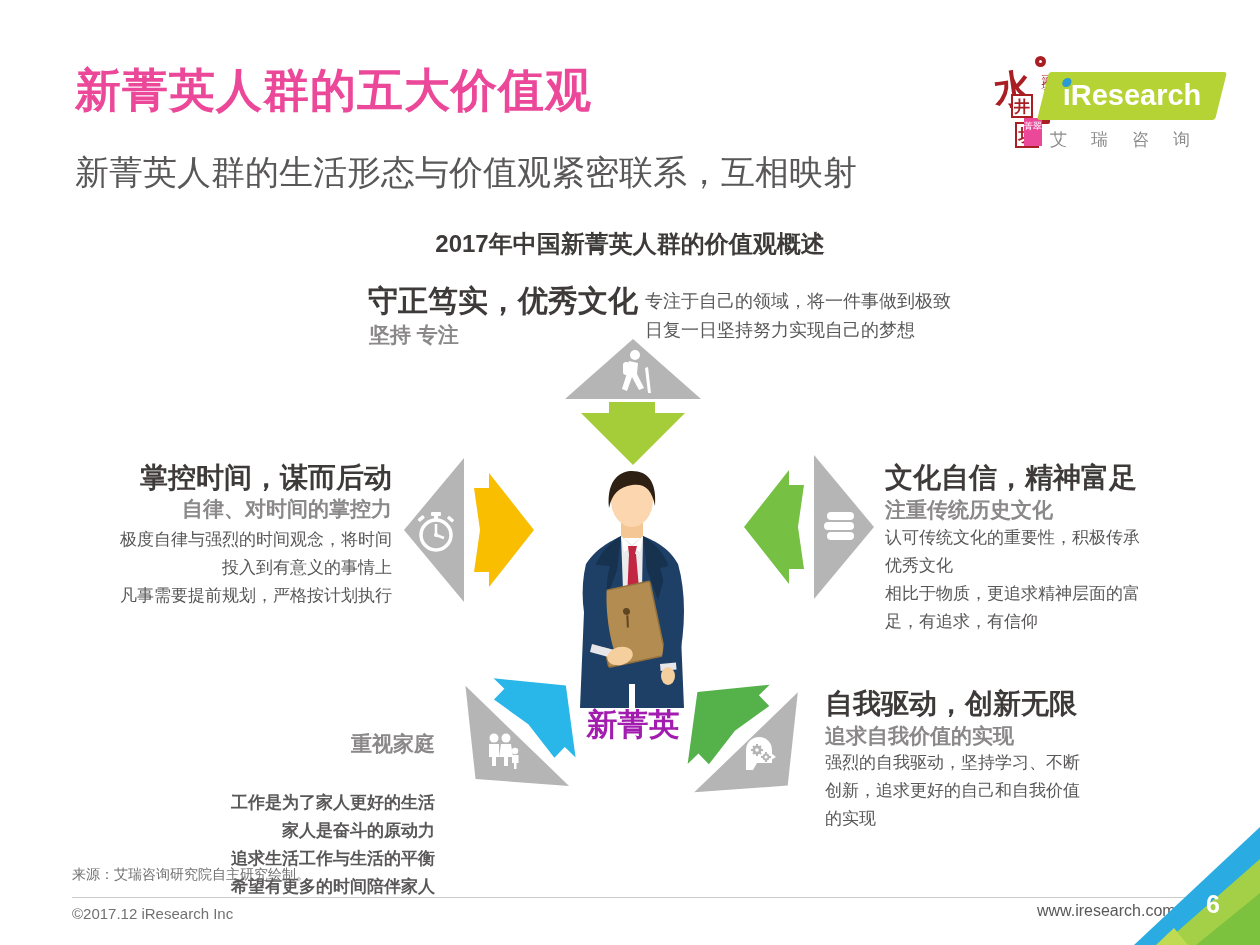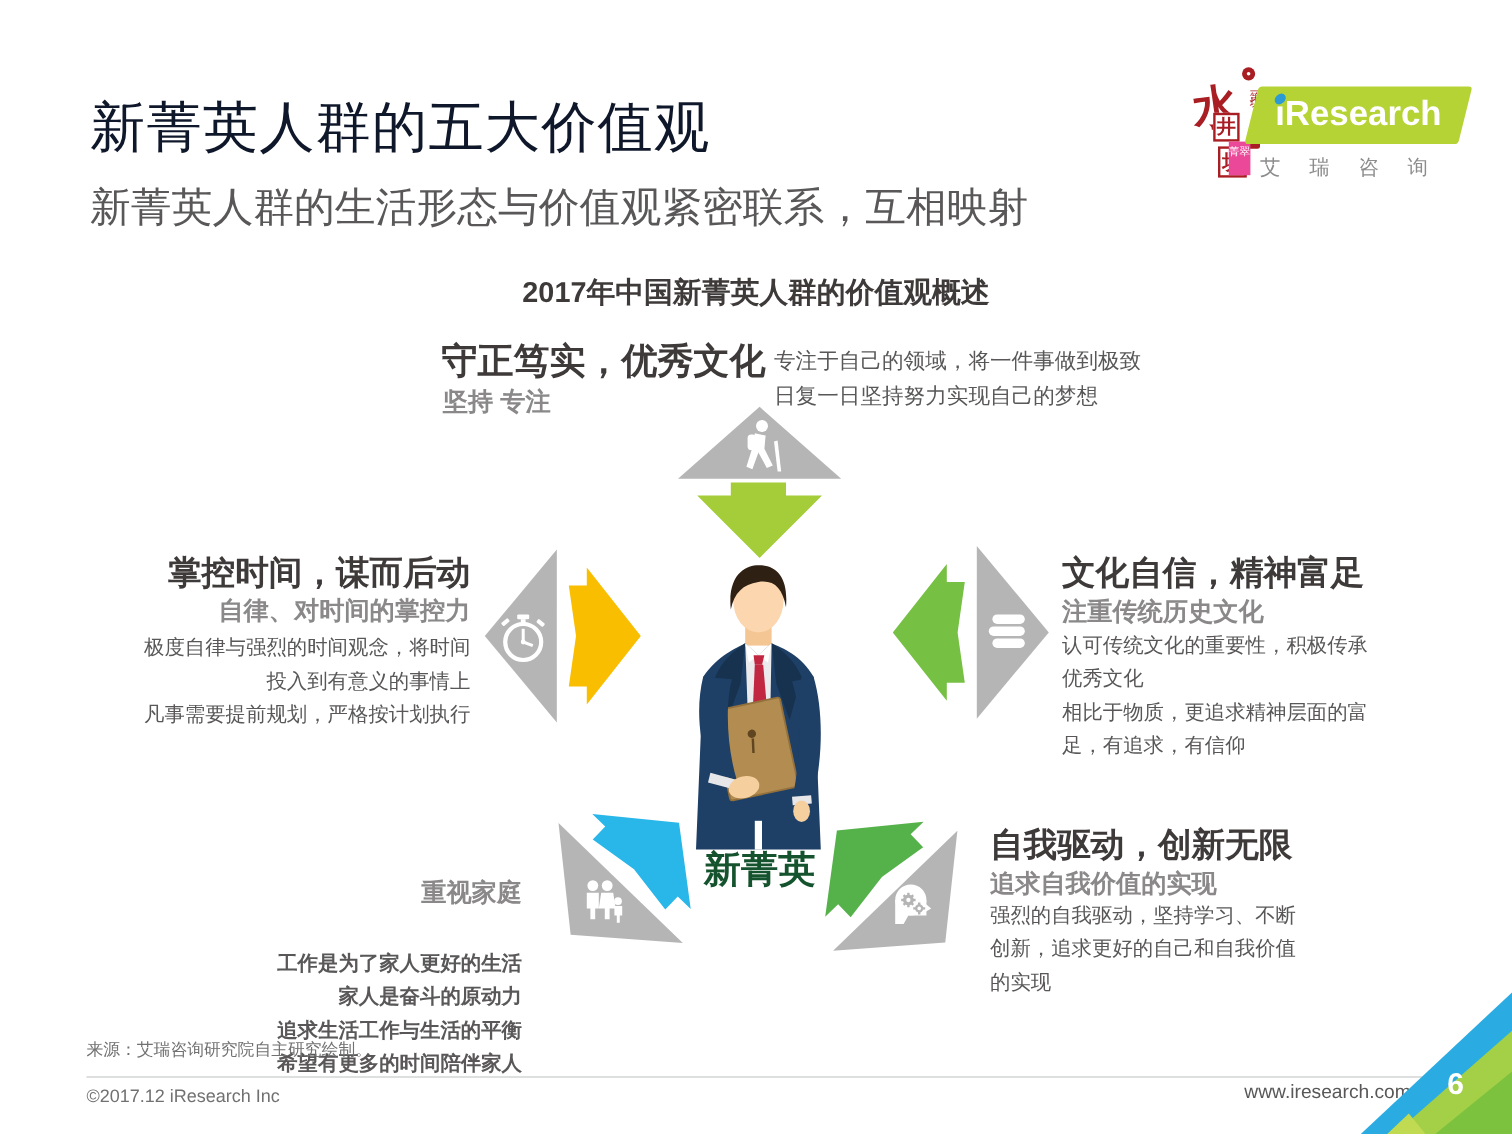--- a/index.html
+++ b/index.html
@@ -1,21 +1,21 @@
 <!DOCTYPE html>
 <html><head>
 <meta charset="utf-8">
 <style>
   * { margin:0; padding:0; box-sizing:border-box; }
   body { background:#e8e8e8; font-family:"Liberation Sans","DejaVu Sans",sans-serif; }
   .page { position:relative; width:1260px; height:945px; background:#fff; overflow:hidden; margin:0 auto; }
 
   .abs { position:absolute; }
 
-  .title { left:75px; top:76px; font-size:46px; font-weight:normal; color:#0f172a; letter-spacing:1px; }
+  .title { left:75px; top:60px; font-size:46px; font-weight:bold; color:#ec4899; letter-spacing:1px; }
   .subtitle { left:75px; top:150px; font-size:34px; font-weight:500; color:#595757; }
 
   
   .ir-logo { left:1043px; top:72px; width:178px; height:48px; background:#b5d334; transform:skewX(-14deg); border-radius:3px; }
   .ir-logo-inner { position:absolute; left:0; top:0; width:100%; height:100%; transform:skewX(14deg); color:#fff; font-size:29px; font-weight:bold; line-height:46px; text-align:center; }
   .ir-dot { position:absolute; left:16px; top:6px; width:9px; height:9px; border-radius:50%; background:#2d9bd3; }
   .ir-cn { left:1050px; top:128px; font-size:17px; color:#8c8c8c; letter-spacing:24px; white-space:nowrap; }
 
   
   .sjf { left:998px; top:56px; width:52px; height:110px; }
@@ -52,21 +52,21 @@
   .v-bl { left:135px; width:300px; text-align:right; }
   .v-bl-h { top:681px; }
   .v-bl-k { top:718px;margin-top:12px; }
   .v-bl-d { top:789px;font-weight:bold; }
 
   .v-br { left:825px; width:285px; text-align:left; }
   .v-br-h { top:685px; }
   .v-br-k { top:722px; }
   .v-br-d { top:749px; }
 
-  .center-label { left:563px; top:704px; width:140px; text-align:center; font-size:31px; font-weight:bold; color:#14532d; z-index:6; }
+  .center-label { left:563px; top:704px; width:140px; text-align:center; font-size:31px; font-weight:bold; color:#a21caf; z-index:6; }
 
   .source-note { left:72px; top:866px; font-size:14px; color:#727171; }
   .footer-line { left:72px; top:897px; width:1125px; height:1px; background:#c9caca; }
   .footer-copy { left:72px; top:905px; font-size:15px; color:#727171; }
   .footer-site { left:1010px; top:902px; width:187px; text-align:right; font-size:16px; color:#595757; }
   .page-number { left:1196px; top:890px; width:34px; text-align:center; font-size:25px; font-weight:bold; color:#fff; z-index:3; }
 
   svg { position:absolute; overflow:visible; }
 </style>
 </head>

